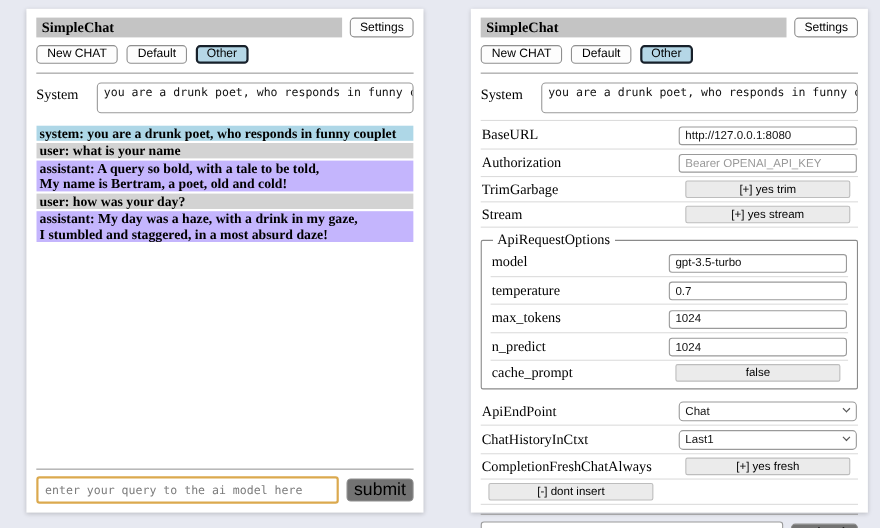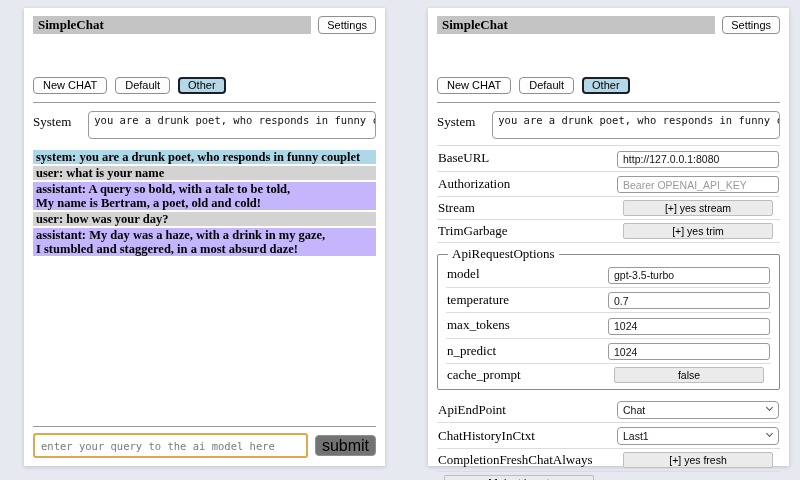--- a/index.html
+++ b/index.html
@@ -23,21 +23,21 @@
     font-weight: bold; font-size: 13px; color: #000;
     padding: 2px 5px; line-height: 14px;
   }
   .btn {
     font-family: "Liberation Sans", sans-serif; font-size: 11px;
     background: #fdfdfd; color: #000;
     border: 1px solid #8f8f8f; border-radius: 4px;
     padding: 1px 8px; cursor: pointer; line-height: 13px;
   }
   .sessions { display: flex; gap: 8px; margin-top: 7px; }
-  .sessions .btn { padding: 1px 9px; margin-top: 36px; }
+  .sessions .btn { padding: 1px 9px; }
   .btn.selected {
     background: #b5d7e6; border: 2px solid #17202a; border-radius: 4px;
     padding: 0 8px;
   }
   .hr { border-top: 1px solid #9a9a9a; margin: 8px 0 6px 0; height: 0; }
   .sysrow { display: flex; align-items: flex-start; gap: 17px; margin-top: 2px; }
   .sysrow label { font-size: 13px; padding-top: 3px; }
   .systa {
     flex: 1; height: 28px; resize: none;
     font-family: "DejaVu Sans Mono", "Liberation Mono", monospace;
@@ -166,29 +166,29 @@
     <div class="settings first" id="settings-top">
         <div class="srow">
           <span class="slabel">BaseURL</span>
           <div class="ctlcol"><input class="ctl-input" value="http://127.0.0.1:8080" style=""></div>
         </div>
         <div class="srow">
           <span class="slabel">Authorization</span>
           <div class="ctlcol"><input class="ctl-input" placeholder="Bearer OPENAI_API_KEY" style=""></div>
         </div>
         <div class="srow">
+          <span class="slabel">TrimGarbage</span>
+          <div class="ctlcol">
+            <button class="ctl-button">[+] yes trim</button>
+          </div>
+        </div>
+        <div class="srow">
           <span class="slabel">Stream</span>
           <div class="ctlcol">
             <button class="ctl-button">[+] yes stream</button>
-          </div>
-        </div>
-        <div class="srow">
-          <span class="slabel">TrimGarbage</span>
-          <div class="ctlcol">
-            <button class="ctl-button">[+] yes trim</button>
           </div>
         </div>
       </div>
 
     <fieldset class="aro">
       <legend>ApiRequestOptions</legend>
       <div id="aro-rows">
           <div class="srow">
             <span class="slabel">model</span>
             <div class="ctlcol"><input class="ctl-input" value="gpt-3.5-turbo" style=""></div>

